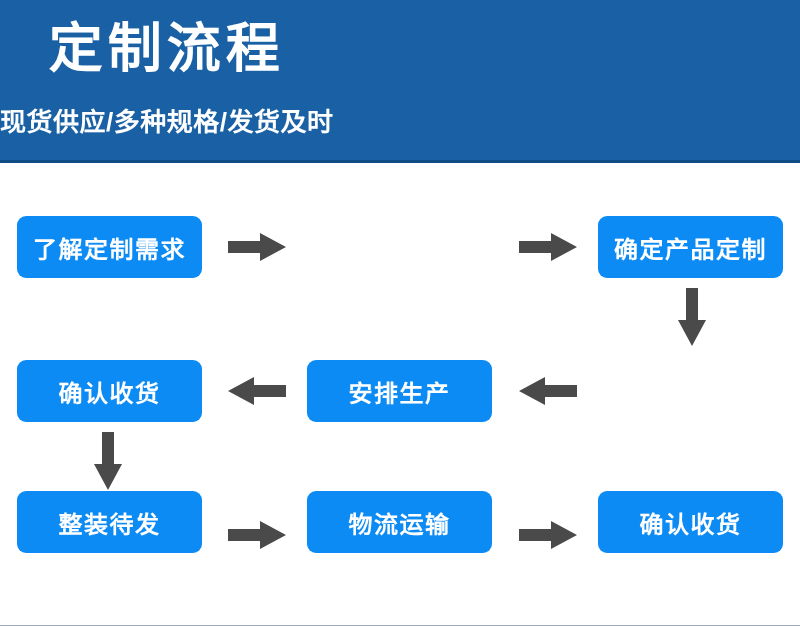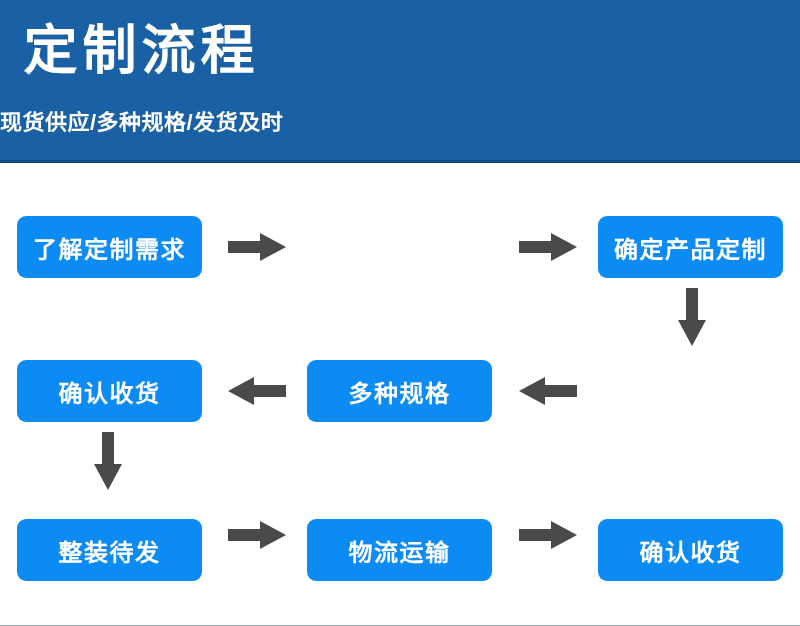--- a/index.html
+++ b/index.html
@@ -46,21 +46,21 @@
     color: #ffffff;
     font-size: 54px;
     font-weight: bold;
     letter-spacing: 5px;
     line-height: 1.16;
     white-space: nowrap;
   }
 
   .banner-subtitle {
     color: #ffffff;
-    font-size: 22px;
+    font-size: 26px;
     font-weight: bold;
     letter-spacing: 0.5px;
     line-height: 1.2;
     margin-top: 28px;
     white-space: nowrap;
   }
 
   .banner-underline {
     position: absolute;
     left: 0;
@@ -96,21 +96,21 @@
   }
 
   
   .col-1 { left: 17px;  width: 185px; }
   .col-2 { left: 307px; width: 185px; }
   .col-3 { left: 598px; width: 185px; }
 
   
   .row-1 { top: 53px; }
   .row-2 { top: 197px; }
-  .row-3 { top: 356px; font-family: Liberation Serif, serif; }
+  .row-3 { top: 328px; font-family: Liberation Serif, serif; }
 
   
   .arrow {
     position: absolute;
     display: block;
   }
   .arrow svg { display: block; }
   .arrow path { fill: #4a4a4a; }
 
   
@@ -166,21 +166,21 @@
     </span>
 
     <div class="node col-1 row-2">确认收货</div>
 
     <span class="arrow arrow-h r2 gap-a">
       <svg viewBox="0 0 62 34" width="62" height="34" aria-hidden="true">
         <path d="M60 11 H28 V3 L2 17 L28 31 V23 H60 Z"></path>
       </svg>
     </span>
 
-    <div class="node col-2 row-2">多种规格</div>
+    <div class="node col-2 row-2">安排生产</div>
 
     <span class="arrow arrow-h r2 gap-b">
       <svg viewBox="0 0 62 34" width="62" height="34" aria-hidden="true">
         <path d="M60 11 H28 V3 L2 17 L28 31 V23 H60 Z"></path>
       </svg>
     </span>
 
 
     <span class="arrow arrow-v down-left">
       <svg viewBox="0 0 34 62" width="34" height="62" aria-hidden="true">

